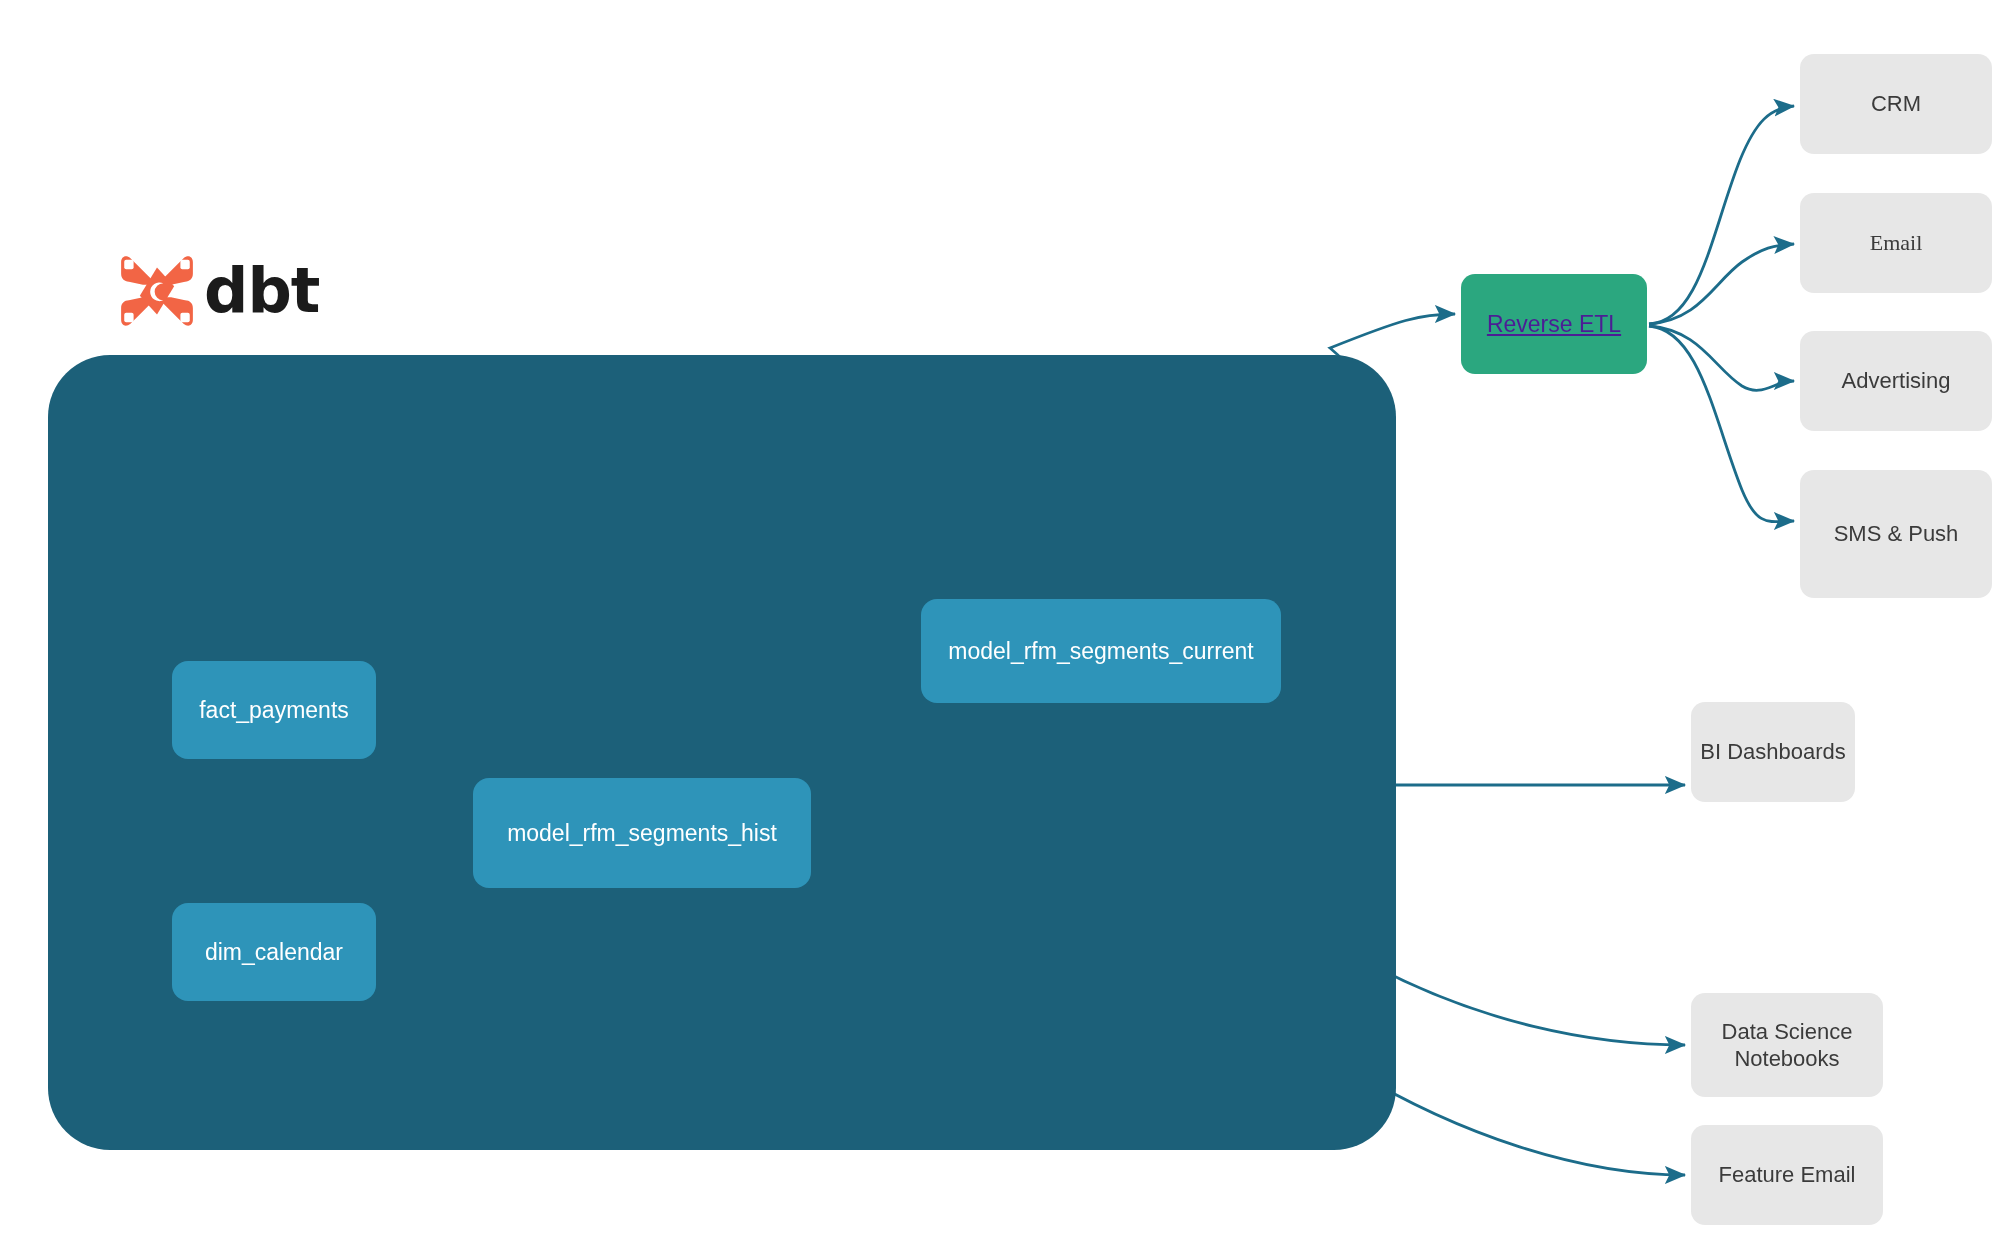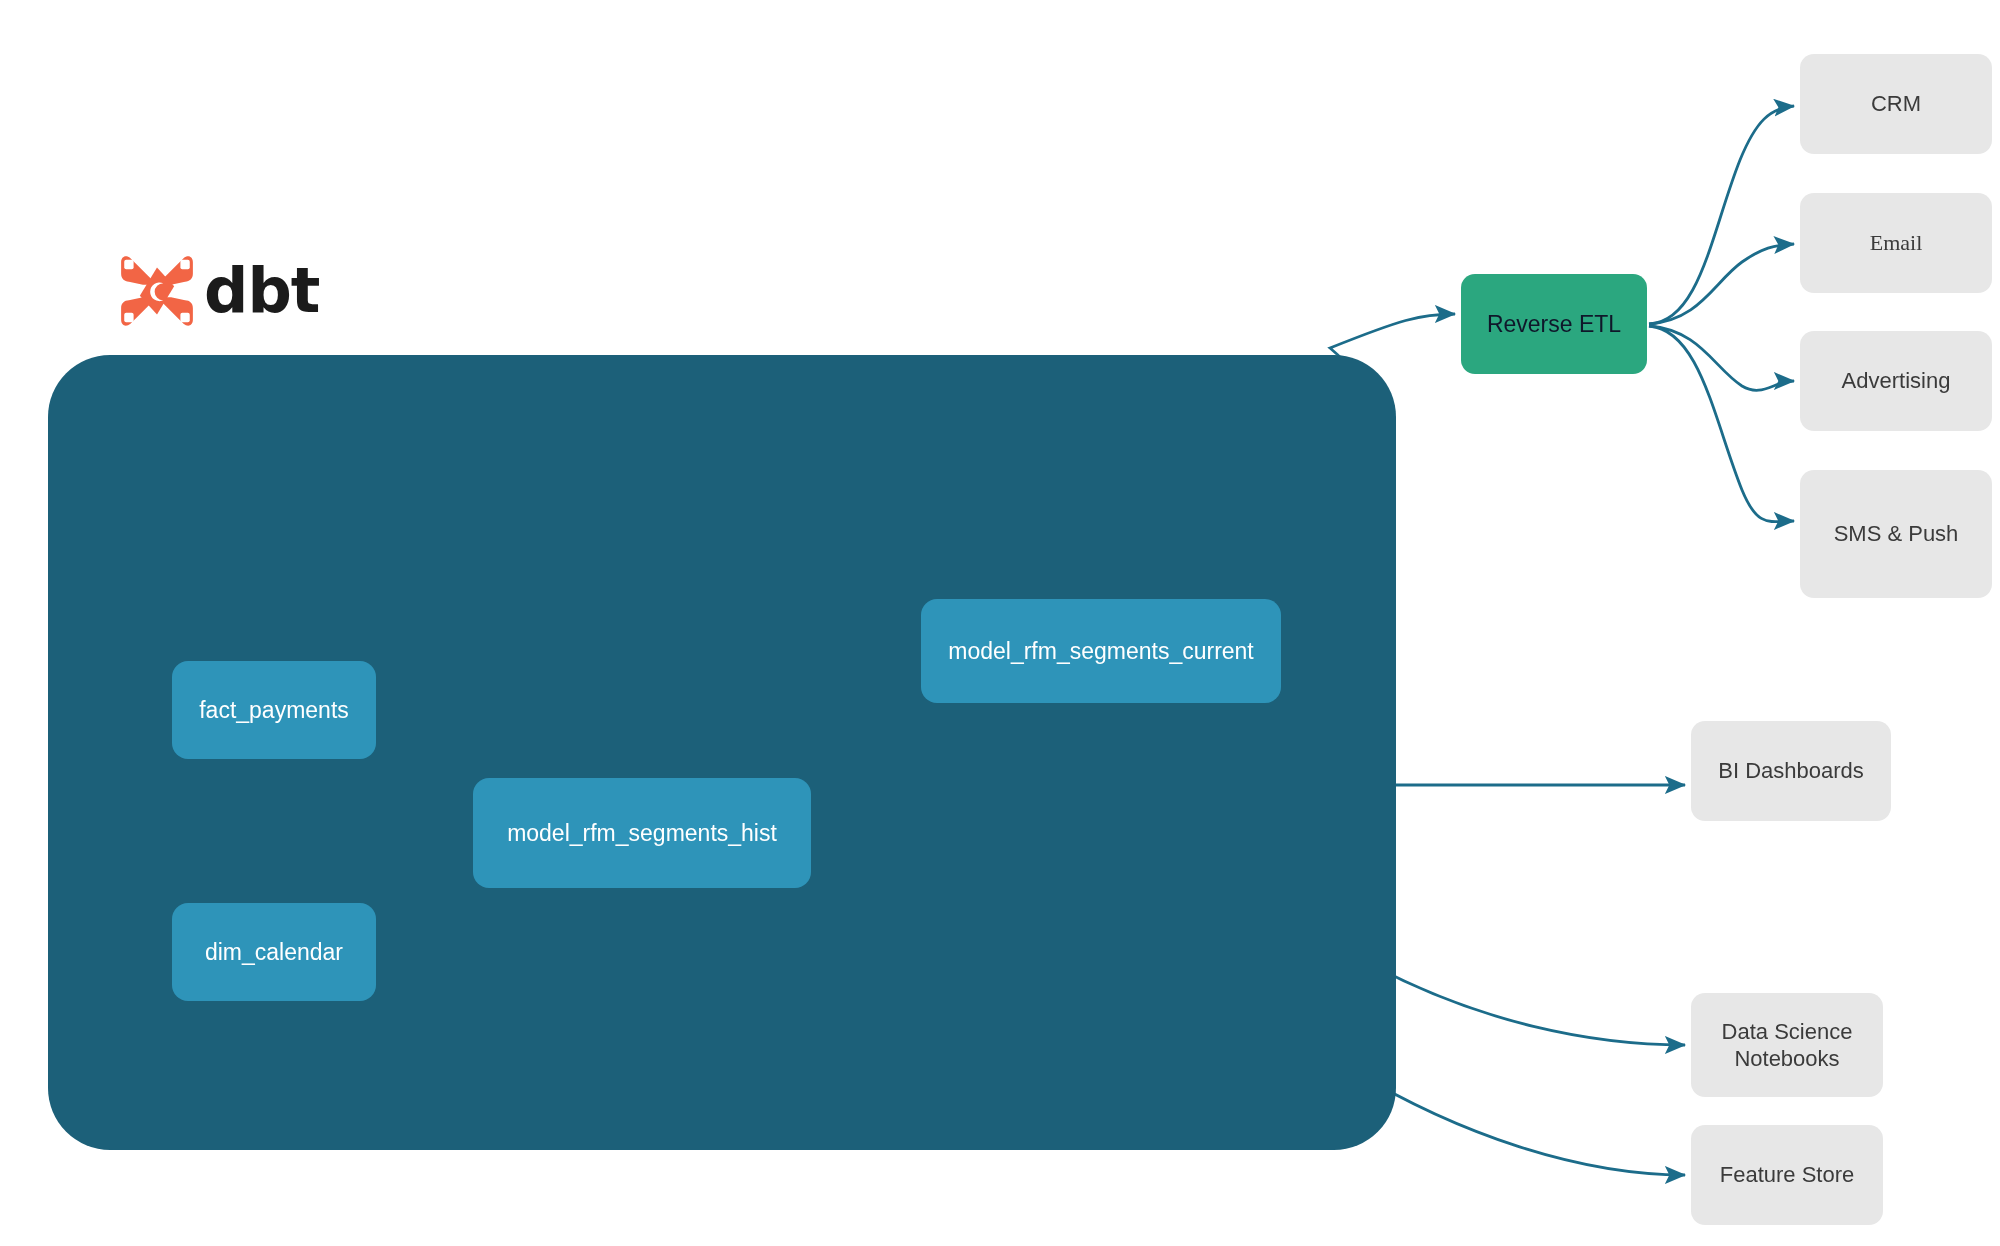--- a/index.html
+++ b/index.html
@@ -69,23 +69,24 @@
   }
   .node-model {
     background: #2E94B9;
     color: #ffffff;
     font-size: 23px;
     border-radius: 16px;
     margin-top: 48px;
   }
   .node-reverse-etl {
     background: #2BA77F;
-    color: #0f172a;
+    color: #4c1d95;
     font-size: 23px;
     border-radius: 14px;
+    text-decoration: underline;
   }
   .node-dest {
     background: #E7E7E7;
     color: #3b3b3b;
     font-size: 22px;
     border-radius: 14px;
   }
 
   
   .n-fact-payments       { left: 172px; top: 613px; width: 204px; height: 98px; }
@@ -94,21 +95,21 @@
   .n-rfm-current         { left: 921px; top: 551px; width: 360px; height: 104px; }
 
   
   .n-reverse-etl         { left: 1461px; top: 274px; width: 186px; height: 100px; }
 
   
   .n-crm                 { left: 1800px; top: 54px;  width: 192px; height: 100px; text-align: right; }
   .n-email               { left: 1800px; top: 193px; width: 192px; height: 100px; font-family: Liberation Serif, serif; }
   .n-advertising         { left: 1800px; top: 331px; width: 192px; height: 100px; }
   .n-sms-push            { left: 1800px; top: 470px; width: 192px; height: 128px; }
-  .n-bi-dashboards       { left: 1691px; top: 721px; width: 200px; height: 100px; align-items: center; }
+  .n-bi-dashboards       { left: 1691px; top: 702px; width: 164px; height: 100px; align-items: center; }
   .n-ds-notebooks        { left: 1691px; top: 993px; width: 192px; height: 104px; }
   .n-feature-store       { left: 1691px; top: 1125px; width: 192px; height: 100px; }
 </style>
 </head>
 <body>
 
 <div id="canvas">
 
   <svg id="edges" viewBox="0 0 2000 1246" xmlns="http://www.w3.org/2000/svg">
     <defs>
@@ -199,16 +200,16 @@
   </div>
 
   <div class="node node-dest n-ds-notebooks">
     <span>
       <span>Data Science</span><br>
       <span>Notebooks</span>
     </span>
   </div>
 
   <div class="node node-dest n-feature-store">
-    <span>Feature Store</span>
+    <span>Feature Email</span>
   </div>
 
 </div>
 
 </body></html>

